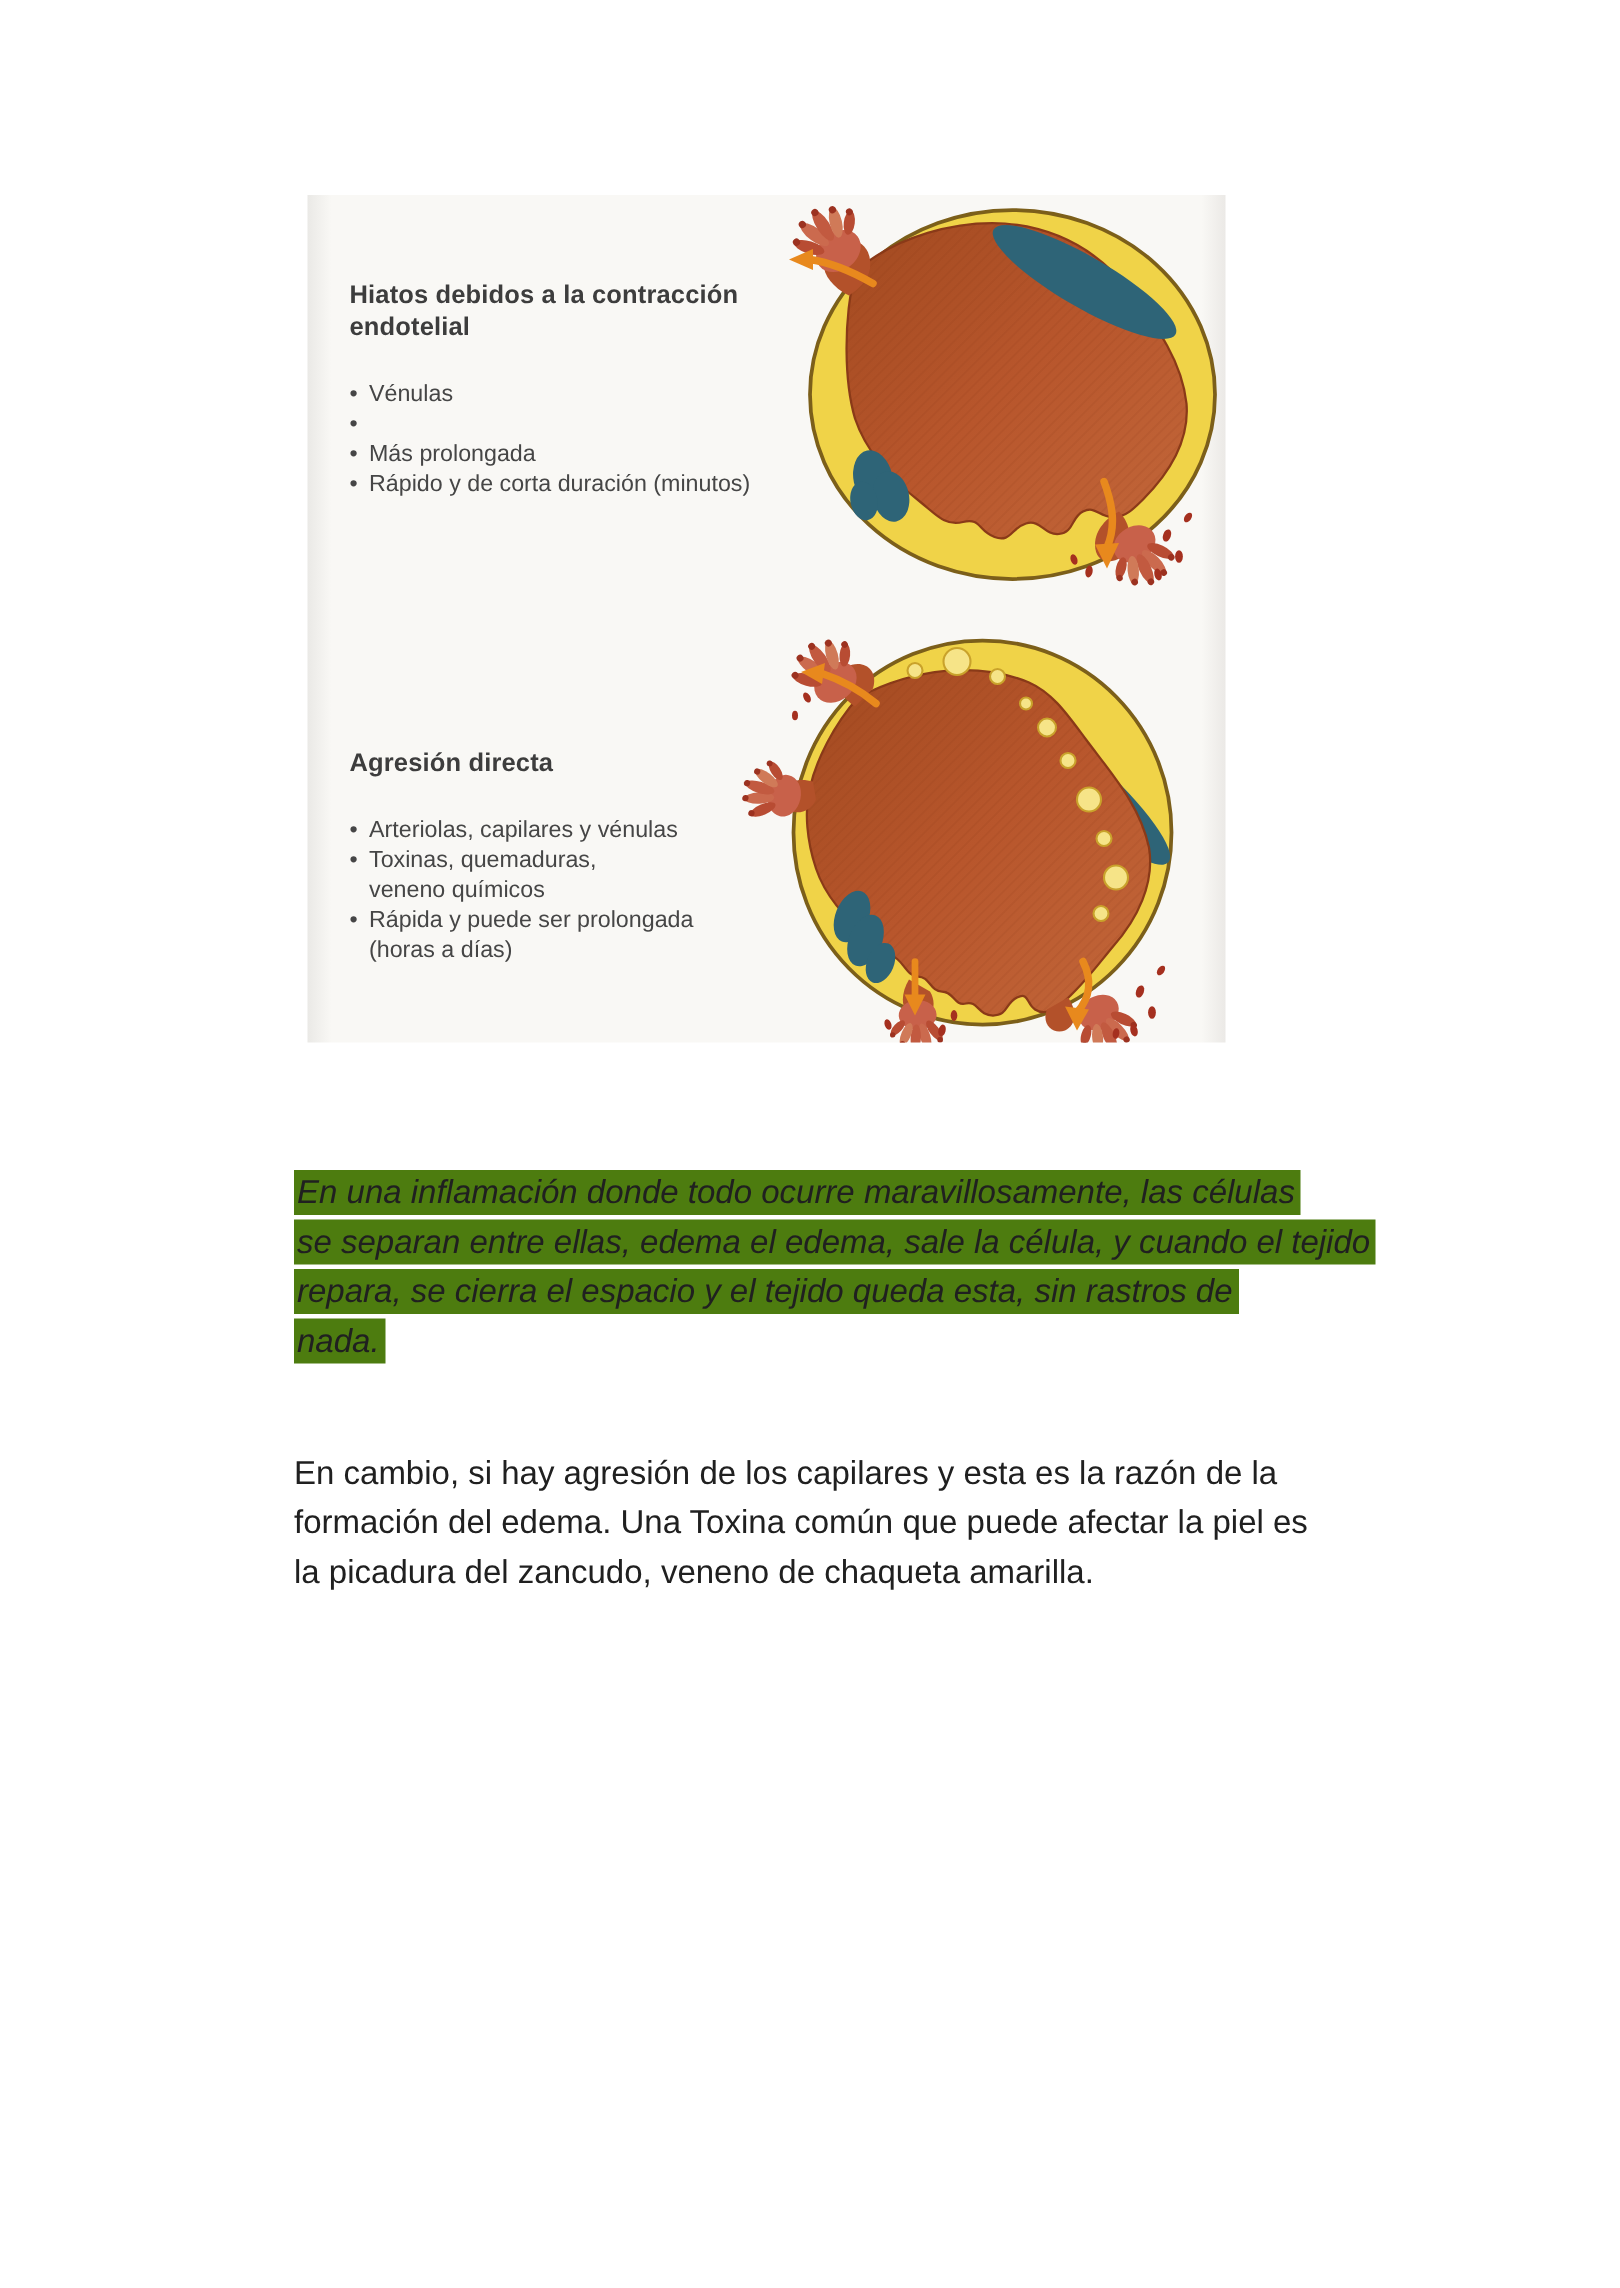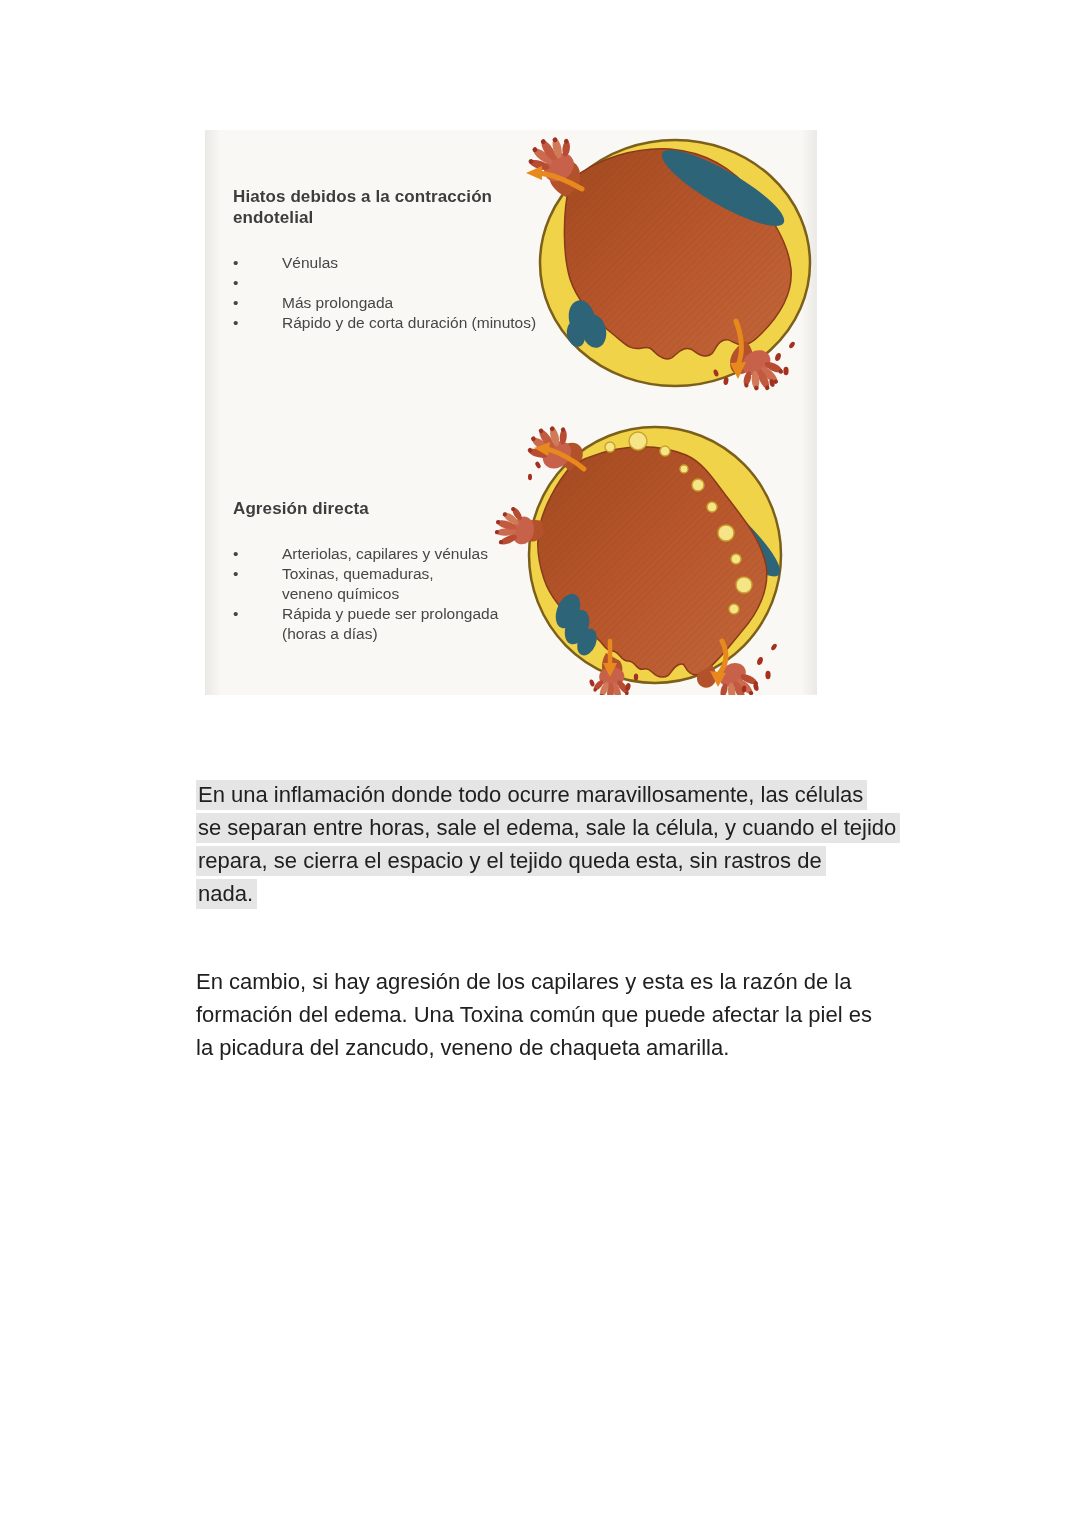--- a/index.html
+++ b/index.html
@@ -9,28 +9,28 @@
   
   .figure{position:absolute;left:205px;top:130px;width:612px;height:565px;
           background:linear-gradient(90deg,#eae9e6 0,#f9f8f5 16px,#f9f8f5 calc(100% - 16px),#ebe9e6 100%);}
   .panel-text{position:absolute;color:#464646;}
   .pt1{left:28px;top:56px;width:316px;}
   .pt2{left:28px;top:368px;width:316px;}
   .fig-heading{font-size:17px;font-weight:700;line-height:21px;margin:0 0 25px 0;color:#3d3d3d;letter-spacing:.1px;}
   .fig-list{list-style:none;margin:0;padding:0;font-size:15.5px;line-height:20px;}
   .fig-list li{display:flex;}
   .marker{width:13px;flex:none;}
-  .b-line{white-space:nowrap;margin-left:36px;}
+  .b-line{white-space:nowrap;}
   .svg1{position:absolute;left:315px;top:5px;width:292px;height:265px;}
   .svg2{position:absolute;left:255px;top:295px;width:340px;height:270px;}
 
   
   .body-text{position:absolute;left:196px;top:778px;font-size:22px;line-height:33px;color:#202020;}
   .bline{white-space:nowrap;height:33px;}
-  .hl{background:#e5e5e5;padding:2px 4px 3px 2px;}
+  .hl{background:#4d7c0f;padding:2px 4px 3px 2px;font-style:italic;}
   .para2{margin-top:55px;}
 </style>
 </head>
 <body>
 
 <div class="page">
 
   <div class="figure">
 
     <div class="panel-text pt1">
@@ -199,21 +199,21 @@
         <ellipse cx="176" cy="252" rx="2.2" ry="3.6"></ellipse>
         <ellipse cx="78" cy="40" rx="2.2" ry="3.6" transform="rotate(-30 78 40)"></ellipse>
         <ellipse cx="70" cy="52" rx="2" ry="3.2"></ellipse>
       </g>
     </svg>
   </div>
 
   <div class="body-text">
     <div class="para1">
       <div class="bline"><span class="hl">En una inflamación donde todo ocurre maravillosamente, las células</span></div>
-      <div class="bline"><span class="hl">se separan entre horas, sale el edema, sale la célula, y cuando el tejido</span></div>
+      <div class="bline"><span class="hl">se separan entre ellas, edema el edema, sale la célula, y cuando el tejido</span></div>
       <div class="bline"><span class="hl">repara, se cierra el espacio y el tejido queda esta, sin rastros de</span></div>
       <div class="bline"><span class="hl">nada.</span></div>
     </div>
     <div class="para2">
       <div class="bline"><span>En cambio, si hay agresión de los capilares y esta es la razón de la</span></div>
       <div class="bline"><span>formación del edema. Una Toxina común que puede afectar la piel es</span></div>
       <div class="bline"><span>la picadura del zancudo, veneno de chaqueta amarilla.</span></div>
     </div>
   </div>
 

